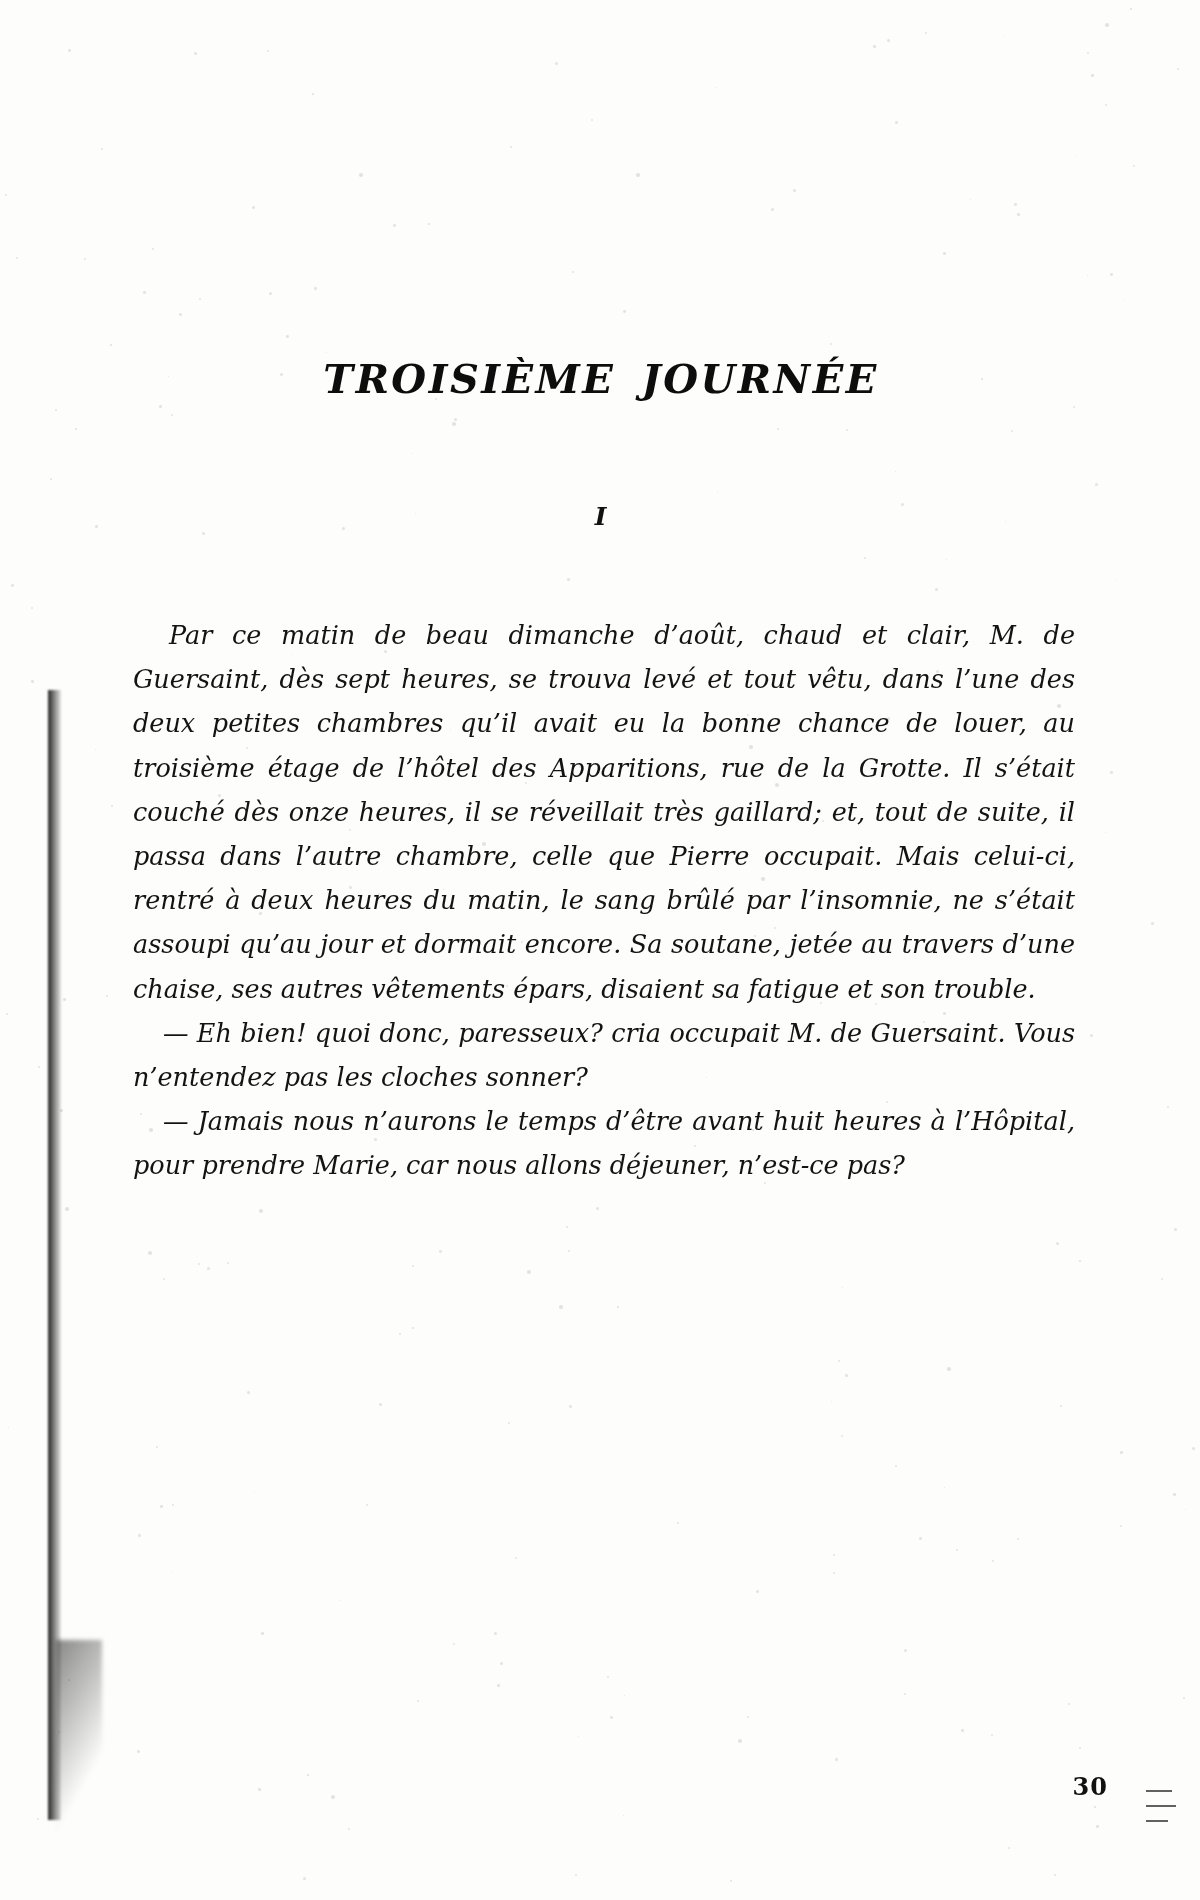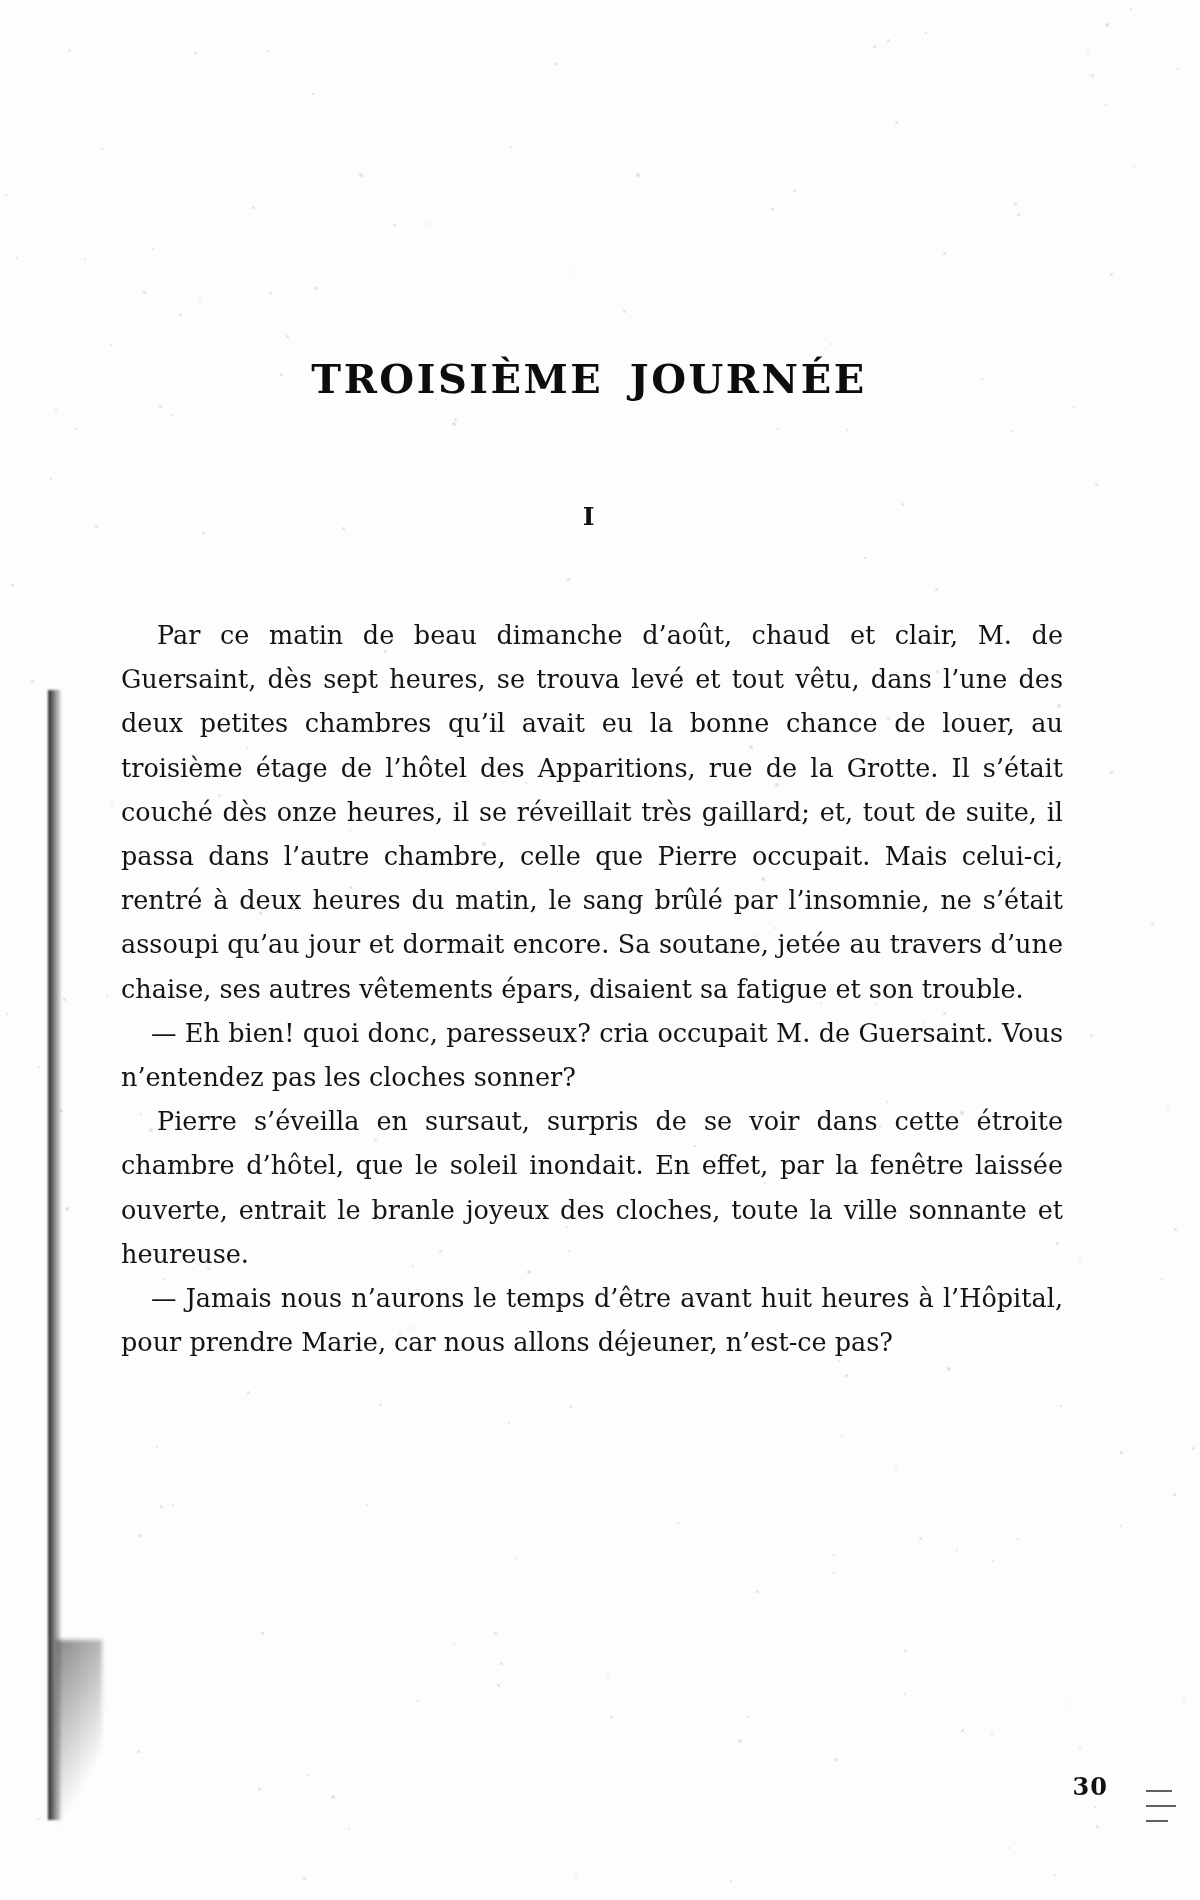--- a/index.html
+++ b/index.html
@@ -61,23 +61,24 @@
     background: #3a3a3a;
     margin-bottom: 13px;
     opacity: .8;
   }
   .edge-marks i:nth-child(1) { width: 26px; }
   .edge-marks i:nth-child(2) { width: 30px; }
   .edge-marks i:nth-child(3) { width: 22px; }
 
   .content {
     position: absolute;
-    left: 109px;
+    left: 121px;
     top: 0;
     width: 960px;
+    font-style: italic;
   }
 
   .chapter-title {
     text-align: center;
     font-size: 40px;
     font-weight: 700;
     letter-spacing: 2.5px;
     margin-top: 355px;
     word-spacing: 10px;
     color: #0d0d0d;
@@ -377,18 +378,17 @@
 
 <div class="content">
 
   <h1 class="chapter-title">TROISIÈME JOURNÉE</h1>
 
   <div class="section-number">I</div>
 
   <div class="body-text">
     <p>Par ce matin de beau dimanche d’août, chaud et clair, M. de Guersaint, dès sept heures, se trouva levé et tout vêtu, dans l’une des deux petites chambres qu’il avait eu la bonne chance de louer, au troisième étage de l’hôtel des Apparitions, rue de la Grotte. Il s’était couché dès onze heures, il se réveillait très gaillard; et, tout de suite, il passa dans l’autre chambre, celle que Pierre occupait. Mais celui-ci, rentré à deux heures du matin, le sang brûlé par l’insomnie, ne s’était assoupi qu’au jour et dormait encore. Sa soutane, jetée au travers d’une chaise, ses autres vêtements épars, disaient sa fatigue et son trouble.</p>
     <p class="dash">— Eh bien! quoi donc, paresseux? cria occupait M. de Guersaint. Vous n’entendez pas les cloches sonner?</p>
-    <p>Pierre s’éveilla en sursaut, surpris de se voir dans cette étroite chambre d’hôtel, que le soleil inondait. En effet, par la fenêtre laissée ouverte, entrait le branle joyeux des cloches, toute la ville sonnante et heureuse.</p>
     <p class="dash">— Jamais nous n’aurons le temps d’être avant huit heures à l’Hôpital, pour prendre Marie, car nous allons déjeuner, n’est-ce pas?</p>
   </div>
 </div>
 
 <div class="folio">30</div>
 
 </body></html>

